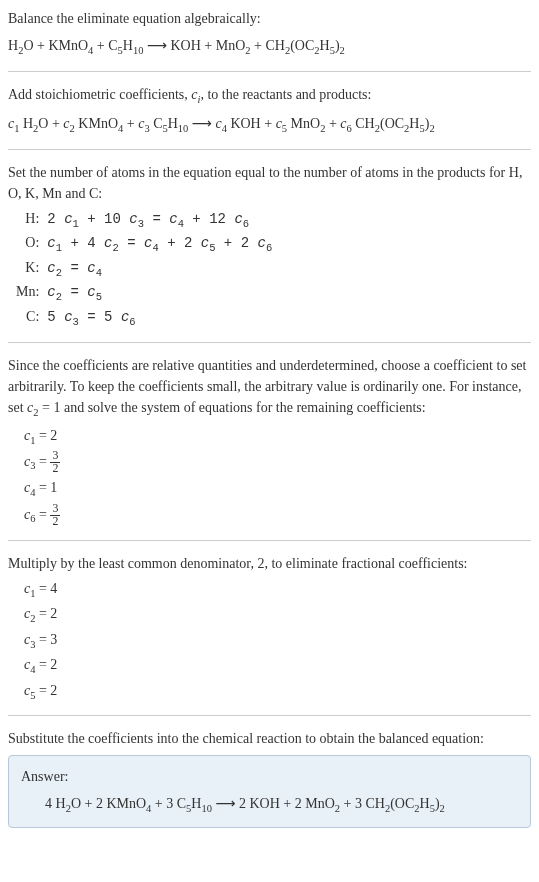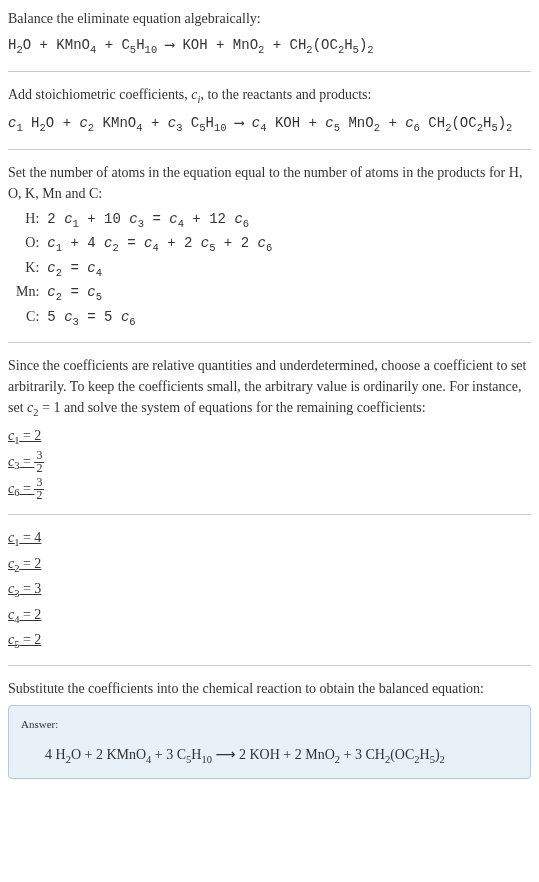--- a/index.html
+++ b/index.html
@@ -15,21 +15,20 @@
     .section {
       margin-bottom: 12px;
     }
     hr {
       border: none;
       border-top: 1px solid #ccc;
       margin: 12px 0;
     }
     .equation {
       margin: 6px 0;
-      font-family: Liberation Mono, monospace;
     }
     sub {
       font-size: 0.75em;
       vertical-align: sub;
     }
     .table {
       display: table;
       border-collapse: collapse;
       margin: 4px 0 4px 8px;
     }
@@ -41,36 +40,35 @@
       text-align: right;
       padding-right: 8px;
       white-space: nowrap;
     }
     .cell-value {
       display: table-cell;
       white-space: nowrap;
       font-family: Liberation Mono, monospace;
     }
     .coef-list {
-      margin: 4px 0;
-      text-decoration: underline;
+      margin: 4px 16px;
     }
     .coef-line {
       margin: 2px 0;
     }
     .answer-box {
       background: #e8f0f8;
       border: 1px solid #b8c8d8;
       border-radius: 4px;
       padding: 10px 12px;
       margin-top: 6px;
     }
     .answer-label {
-      font-size: 11px;
-      margin-bottom: 12px;
+      font-size: 14px;
+      margin-bottom: 6px;
     }
     .answer-eq {
       padding-left: 24px;
     }
     .frac {
       display: inline-block;
       vertical-align: middle;
       text-align: center;
       font-size: 0.85em;
       line-height: 1;
@@ -131,27 +129,29 @@
   </div>
 </div>
 
 <hr>
 
 <div class="section">
   <div>Since the coefficients are relative quantities and underdetermined, choose a coefficient to set arbitrarily. To keep the coefficients small, the arbitrary value is ordinarily one. For instance, set <span class="italic">c</span><sub>2</sub> = 1 and solve the system of equations for the remaining coefficients:</div>
   <div class="coef-list">
     <div class="coef-line"><span class="italic">c</span><sub>1</sub> = 2</div>
     <div class="coef-line"><span class="italic">c</span><sub>3</sub> = <span class="frac"><span class="num">3</span><span class="den">2</span></span></div>
+    <div class="coef-line"><span class="italic">c</span><sub>4</sub> = 1</div>
     <div class="coef-line"><span class="italic">c</span><sub>6</sub> = <span class="frac"><span class="num">3</span><span class="den">2</span></span></div>
   </div>
 </div>
 
 <hr>
 
 <div class="section">
+  <div>Multiply by the least common denominator, 2, to eliminate fractional coefficients:</div>
   <div class="coef-list">
     <div class="coef-line"><span class="italic">c</span><sub>1</sub> = 4</div>
     <div class="coef-line"><span class="italic">c</span><sub>2</sub> = 2</div>
     <div class="coef-line"><span class="italic">c</span><sub>3</sub> = 3</div>
     <div class="coef-line"><span class="italic">c</span><sub>4</sub> = 2</div>
     <div class="coef-line"><span class="italic">c</span><sub>5</sub> = 2</div>
   </div>
 </div>
 
 <hr>

